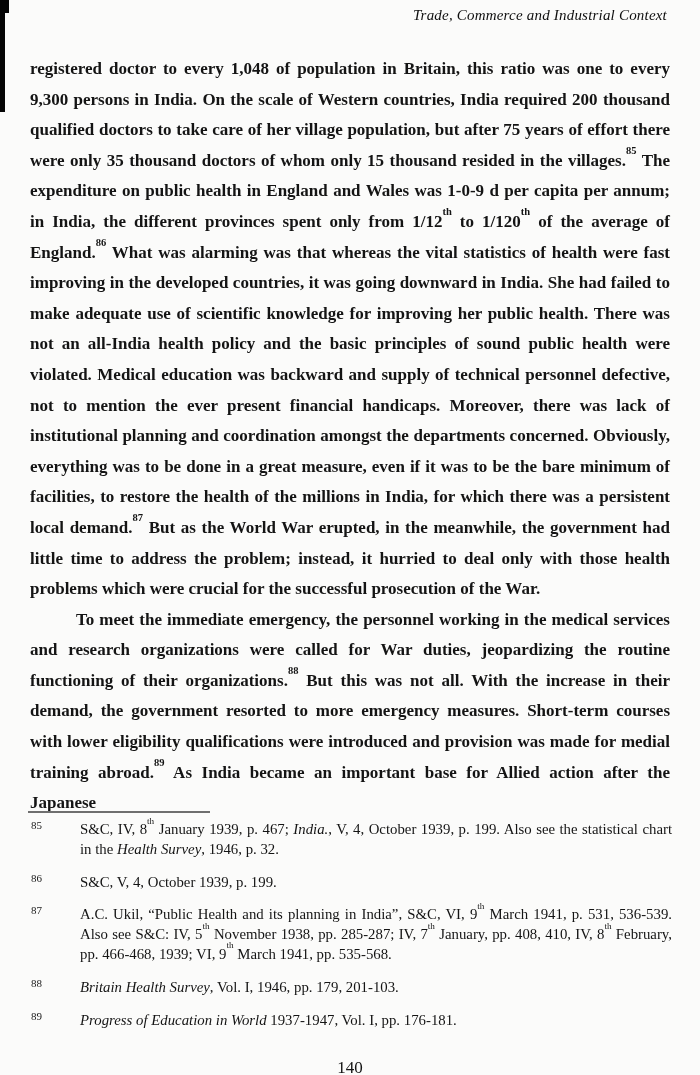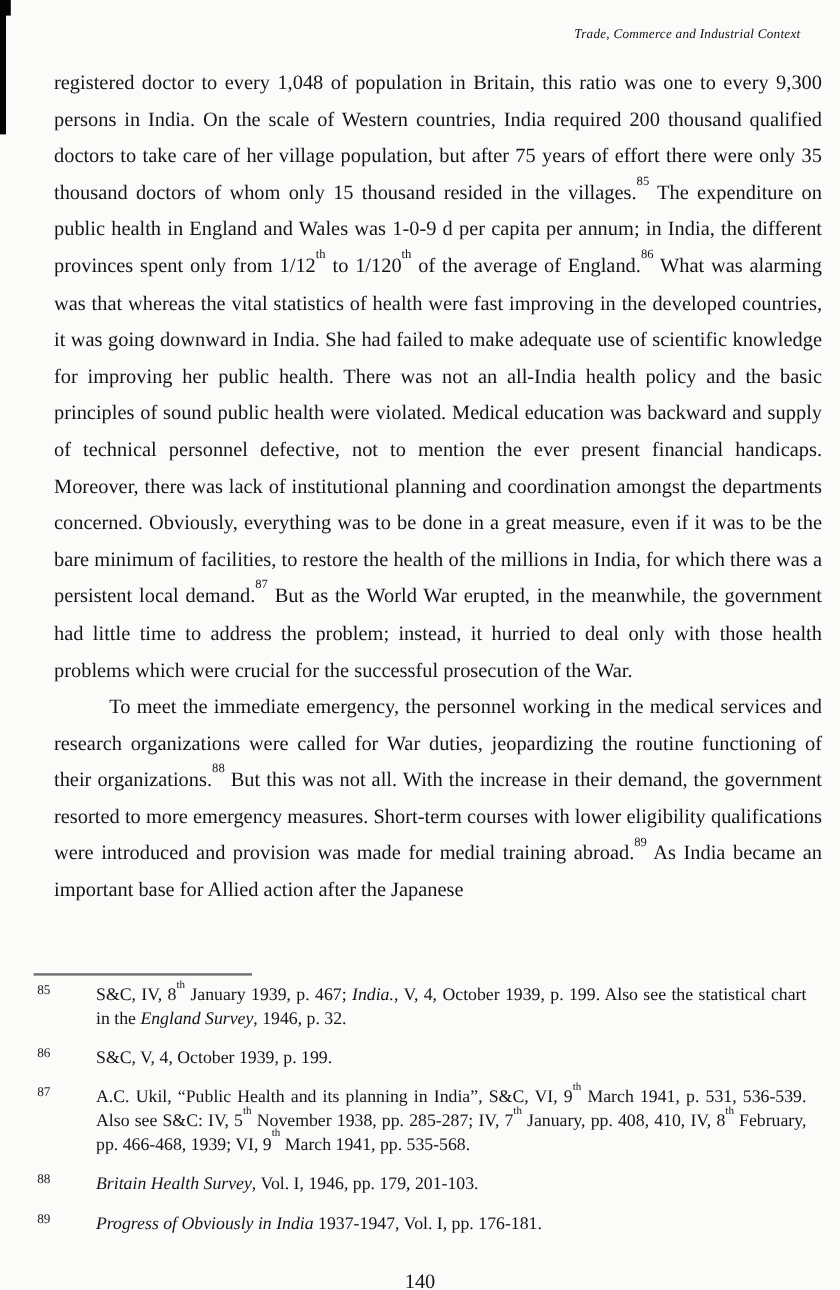--- a/index.html
+++ b/index.html
@@ -13,26 +13,26 @@
   }
   .scan-artifact-strip {
     position: absolute; left: 0; top: 0;
     width: 5px; height: 112px; background: #050505;
   }
   .scan-artifact-blob {
     position: absolute; left: 0; top: 0;
     width: 9px; height: 13px; background: #050505;
   }
   .running-header {
-    position: absolute; top: 23px; right: 33px;
-    font-style: italic; font-size: 11px; letter-spacing: 0.2px;
+    position: absolute; top: 7px; right: 33px;
+    font-style: italic; font-size: 15px; letter-spacing: 0.2px;
     color: #0e0e0e;
   }
   .body-text {
-    position: absolute; top: 54px; left: 45px; width: 640px;
+    position: absolute; top: 54px; left: 30px; width: 640px; font-weight: bold;
   }
   .body-text p {
     margin: 0;
     font-size: 17px;
     line-height: 30.6px;
     text-align: justify;
     color: #141414;
   }
   .body-text p.indent { text-indent: 46px; }
   sup.ref {
@@ -75,35 +75,35 @@
   <div class="body-text">
     <p><span>registered doctor to every 1,048 of population in Britain, this ratio was one to every 9,300 persons in India. On the scale of Western countries, India required 200 thousand qualified doctors to take care of her village population, but after 75 years of effort there were only 35 thousand doctors of whom only 15 thousand resided in the villages.</span><sup class="ref">85</sup><span> The expenditure on public health in England and Wales was 1-0-9 d per capita per annum; in India, the different provinces spent only from 1/12</span><sup class="ref">th</sup><span> to 1/120</span><sup class="ref">th</sup><span> of the average of England.</span><sup class="ref">86</sup><span> What was alarming was that whereas the vital statistics of health were fast improving in the developed countries, it was going downward in India. She had failed to make adequate use of scientific knowledge for improving her public health. There was not an all-India health policy and the basic principles of sound public health were violated. Medical education was backward and supply of technical personnel defective, not to mention the ever present financial handicaps. Moreover, there was lack of institutional planning and coordination amongst the departments concerned. Obviously, everything was to be done in a great measure, even if it was to be the bare minimum of facilities, to restore the health of the millions in India, for which there was a persistent local demand.</span><sup class="ref">87</sup><span> But as the World War erupted, in the meanwhile, the government had little time to address the problem; instead, it hurried to deal only with those health problems which were crucial for the successful prosecution of the War.</span></p>
     <p class="indent"><span>To meet the immediate emergency, the personnel working in the medical services and research organizations were called for War duties, jeopardizing the routine functioning of their organizations.</span><sup class="ref">88</sup><span> But this was not all. With the increase in their demand, the government resorted to more emergency measures. Short-term courses with lower eligibility qualifications were introduced and provision was made for medial training abroad.</span><sup class="ref">89</sup><span> As India became an important base for Allied action after the Japanese</span></p>
   </div>
 
   <div class="fn-rule"></div>
 
   <div class="footnotes">
       <div class="fn-row">
         <span class="fn-num">85</span>
-        <div class="fn-text"><span>S&amp;C, IV, 8</span><sup class="ref">th</sup><span> January 1939, p. 467; </span><i>India.</i><span>, V, 4, October 1939, p. 199. Also see the statistical chart in the </span><i>England Survey</i><span>, 1946, p. 32.</span></div>
+        <div class="fn-text"><span>S&amp;C, IV, 8</span><sup class="ref">th</sup><span> January 1939, p. 467; </span><i>India.</i><span>, V, 4, October 1939, p. 199. Also see the statistical chart in the </span><i>Health Survey</i><span>, 1946, p. 32.</span></div>
       </div>
       <div class="fn-row">
         <span class="fn-num">86</span>
         <div class="fn-text"><span>S&amp;C, V, 4, October 1939, p. 199.</span></div>
       </div>
       <div class="fn-row">
         <span class="fn-num">87</span>
         <div class="fn-text"><span>A.C. Ukil, “Public Health and its planning in India”, S&amp;C, VI, 9</span><sup class="ref">th</sup><span> March 1941, p. 531, 536-539. Also see S&amp;C: IV, 5</span><sup class="ref">th</sup><span> November 1938, pp. 285-287; IV, 7</span><sup class="ref">th</sup><span> January, pp. 408, 410, IV, 8</span><sup class="ref">th</sup><span> February, pp. 466-468, 1939; VI, 9</span><sup class="ref">th</sup><span> March 1941, pp. 535-568.</span></div>
       </div>
       <div class="fn-row">
         <span class="fn-num">88</span>
         <div class="fn-text"><i>Britain Health Survey</i><span>, Vol. I, 1946, pp. 179, 201-103.</span></div>
       </div>
       <div class="fn-row">
         <span class="fn-num">89</span>
-        <div class="fn-text"><i>Progress of Obviously in India</i><span> 1937-1947, Vol. I, pp. 176-181.</span></div>
+        <div class="fn-text"><i>Progress of Education in World</i><span> 1937-1947, Vol. I, pp. 176-181.</span></div>
       </div>
     </div>
 
   <div class="page-number">140</div>
 
 </div>
 
 </body></html>

